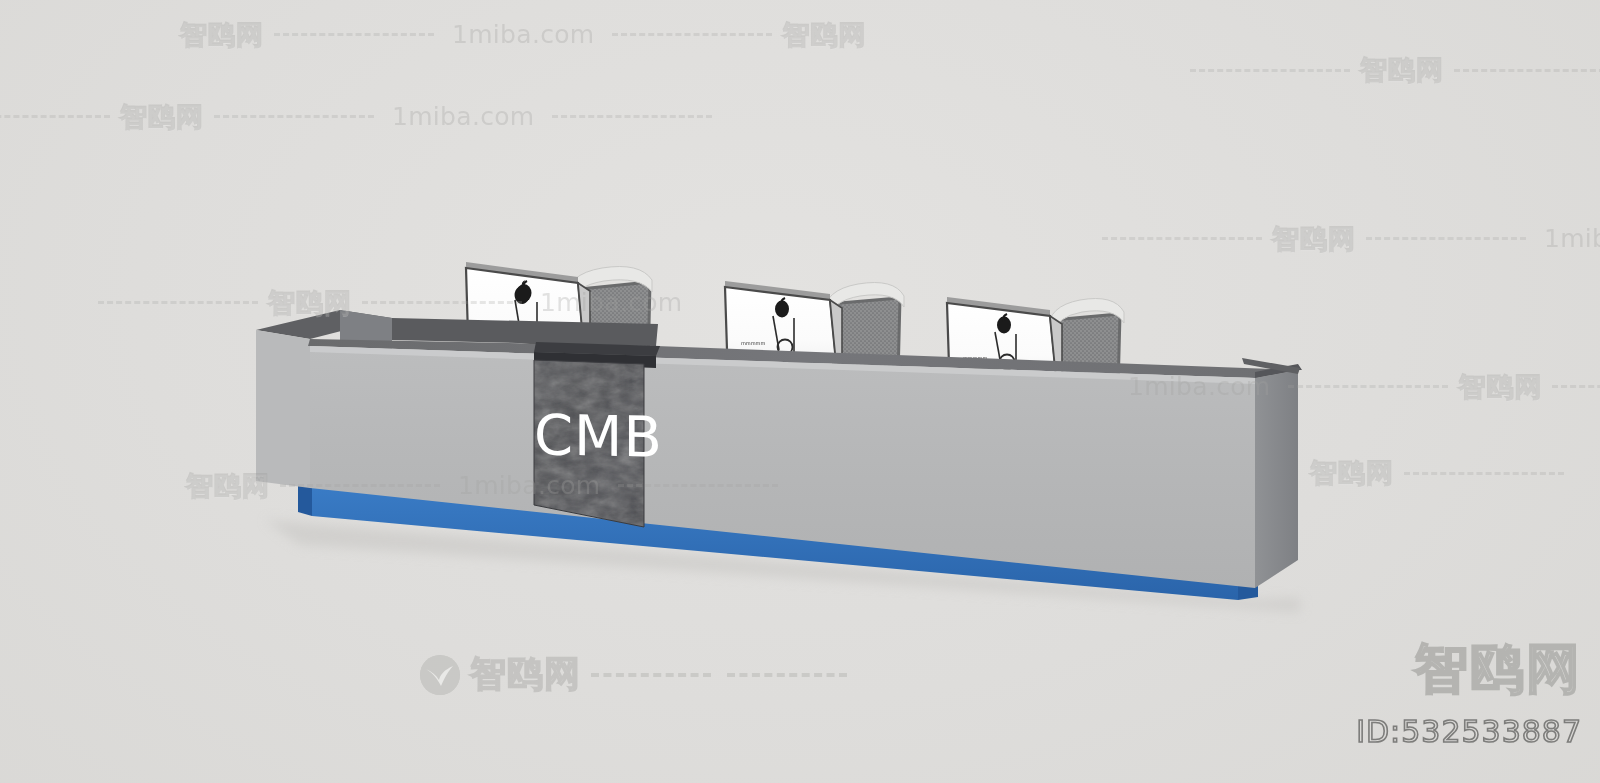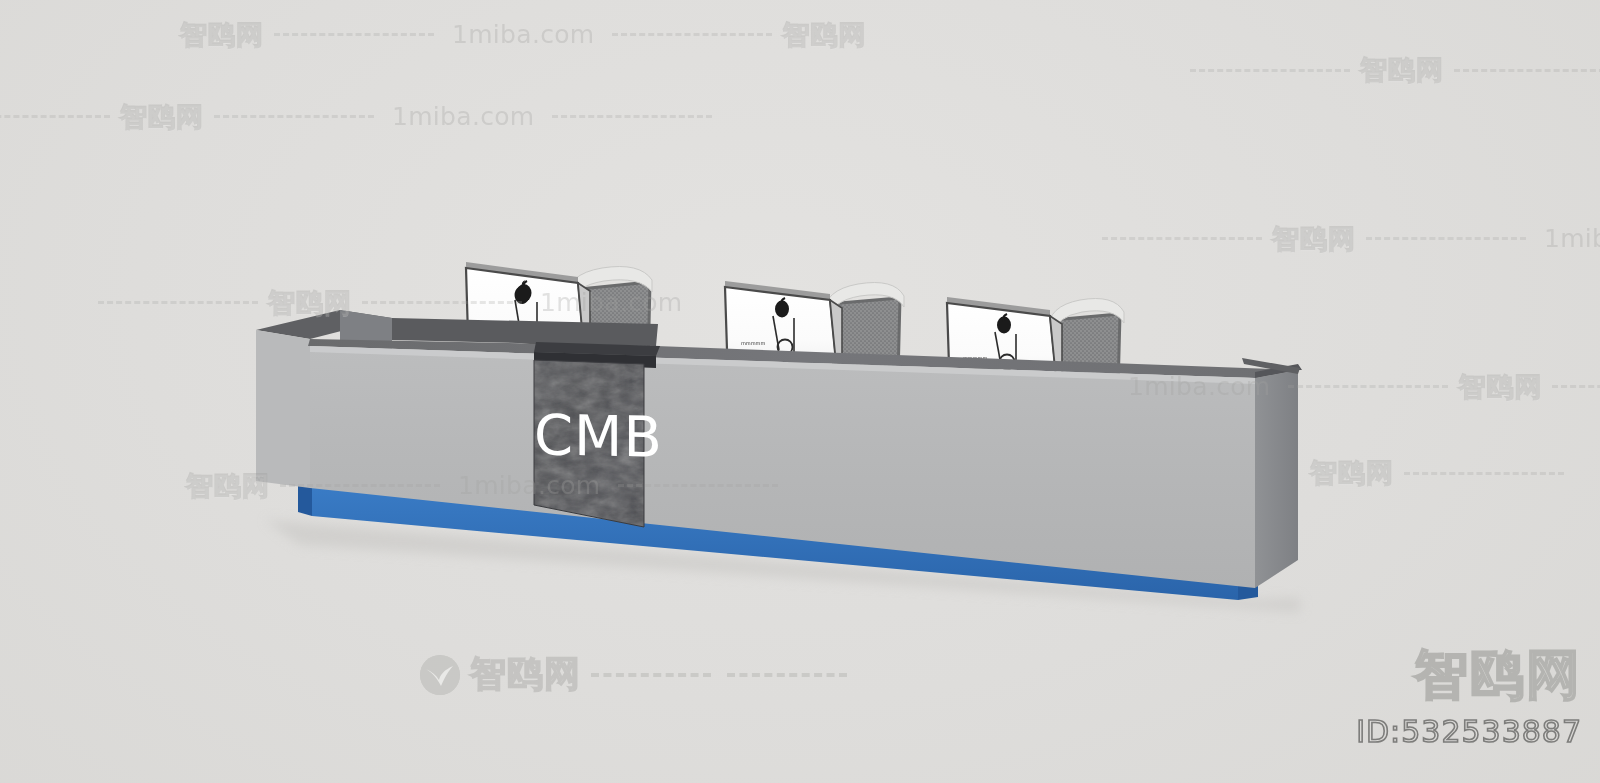--- a/index.html
+++ b/index.html
@@ -111,21 +111,21 @@
     line-height:1.05;
     display:block;
   }
   .wm-corner .idline{
     font-family:"DejaVu Sans", sans-serif;
     font-size:30px;
     color:transparent;
     -webkit-text-stroke:1.6px rgba(120,120,118,.95);
     letter-spacing:1px;
     display:block;
-    margin-top:10px;
+    margin-top:16px;
   }
 </style>
 </head>
 <body>
 
 <div id="stage">
 
   <div class="bg-grad"></div>
 
   <div class="scene">

